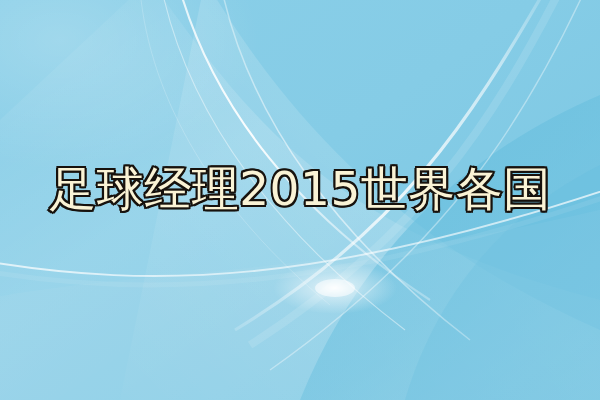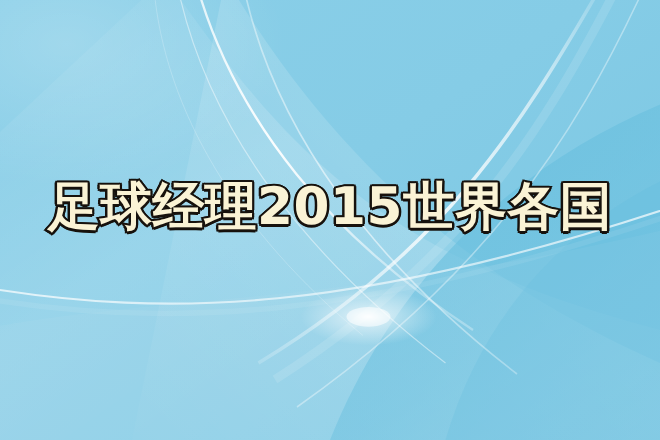--- a/index.html
+++ b/index.html
@@ -28,21 +28,21 @@
     inset: 0;
     display: flex;
     align-items: center;
     justify-content: center;
   }
   #banner-title {
     position: relative;
     top: -12px;
     font-size: 47px;
     line-height: 1;
-    font-weight: 700;
+    font-weight: 400;
     letter-spacing: 0.5px;
     white-space: nowrap;
     color: #FAF3D5;
     -webkit-text-stroke: 3.2px #17120D;
     paint-order: stroke fill;
     text-shadow:
        1.6px 1.6px 0 #17120D,
       -1.6px 1.6px 0 #17120D,
        1.6px -1.6px 0 #17120D,
       -1.6px -1.6px 0 #17120D,

